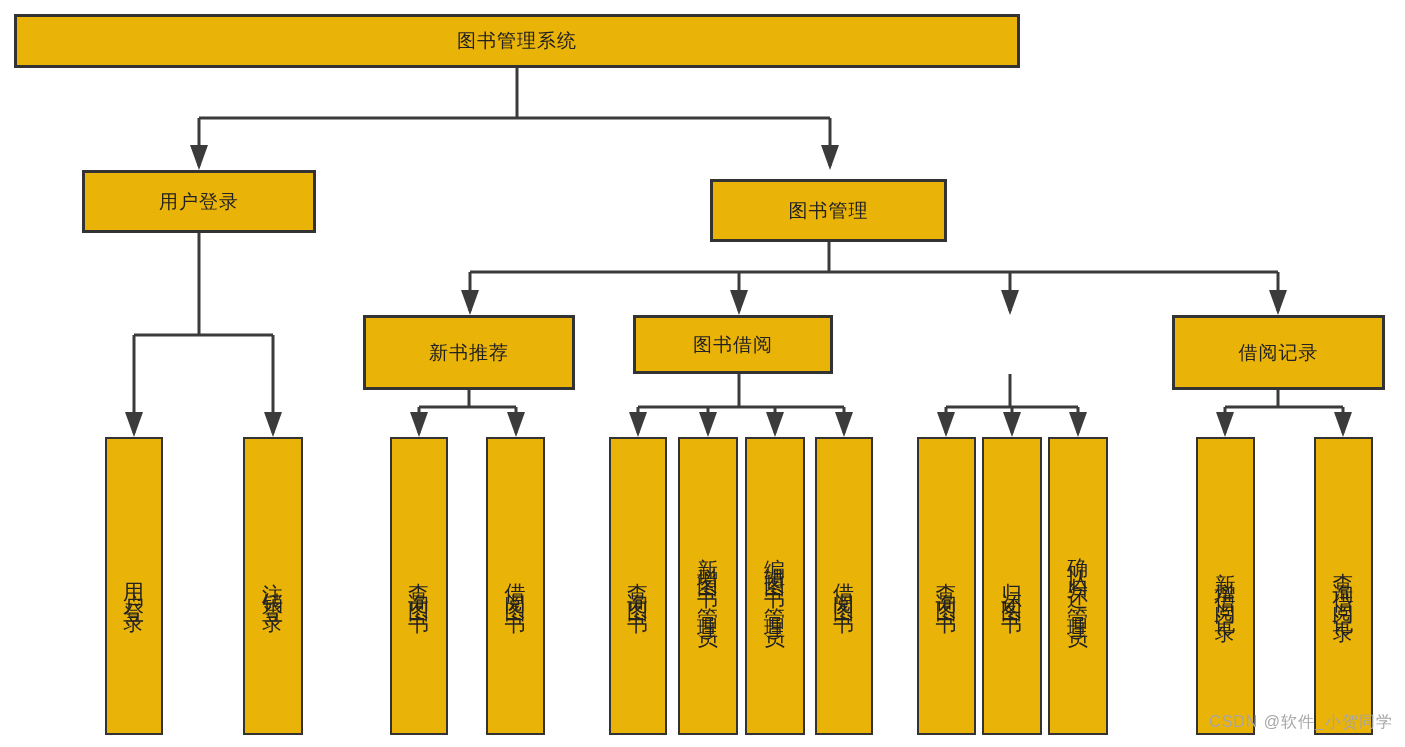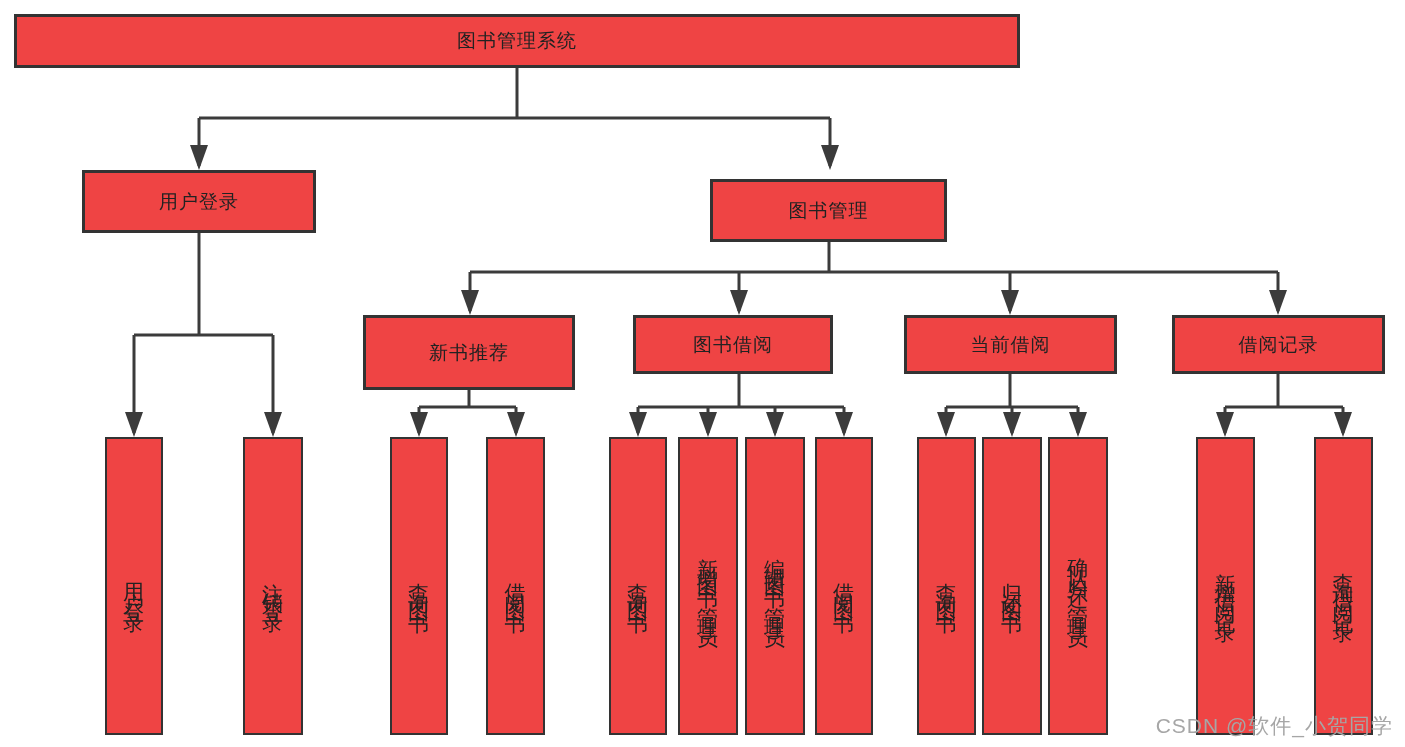--- a/index.html
+++ b/index.html
@@ -13,21 +13,21 @@
   }
   .connectors {
     position: absolute;
     left: 0; top: 0;
     width: 1405px; height: 747px;
     z-index: 1;
   }
   .node {
     position: absolute;
     box-sizing: border-box;
-    background: #ef4444;
+    background: #eab308;
     border: 3px solid #333333;
     display: flex;
     align-items: center;
     justify-content: center;
     z-index: 2;
     color: #222222;
   }
   .node.h-node {
     font-size: 19px;
     letter-spacing: 1px;
@@ -41,21 +41,21 @@
     text-orientation: mixed;
     font-size: 21px;
     letter-spacing: 10px;
     line-height: 1;
     color: #222222;
   }
   .watermark {
     position: absolute;
     top: 712px;
     right: 12px;
-    font-size: 21px;
+    font-size: 16px;
     color: #a6a6a6;
     z-index: 5;
     white-space: nowrap;
     letter-spacing: 1px;
   }
 </style>
 </head>
 <body>
 
 <div class="canvas">
@@ -136,24 +136,21 @@
   <div class="node h-node" style="left:710px; top:179px; width:237px; height:63px;">
     <span>图书管理</span>
   </div>
 
   <div class="node h-node" style="left:363px; top:315px; width:212px; height:75px;">
     <span>新书推荐</span>
   </div>
   <div class="node h-node" style="left:633px; top:315px; width:200px; height:59px;">
     <span>图书借阅</span>
   </div>
-  <div class="node h-node" style="left:904px; top:315px; width:213px; height:59px;">
-    <span>当前借阅</span>
-  </div>
-  <div class="node h-node" style="left:1172px; top:315px; width:213px; height:59px;">
+  <div class="node h-node" style="left:1172px; top:315px; width:213px; height:75px;">
     <span>借阅记录</span>
   </div>
 
   <div class="node leaf" style="left:105px; top:437px; width:58px; height:298px;">
     <span class="vtext">用户登录</span>
   </div>
   <div class="node leaf" style="left:243px; top:437px; width:60px; height:298px;">
     <span class="vtext">注销登录</span>
   </div>
 

